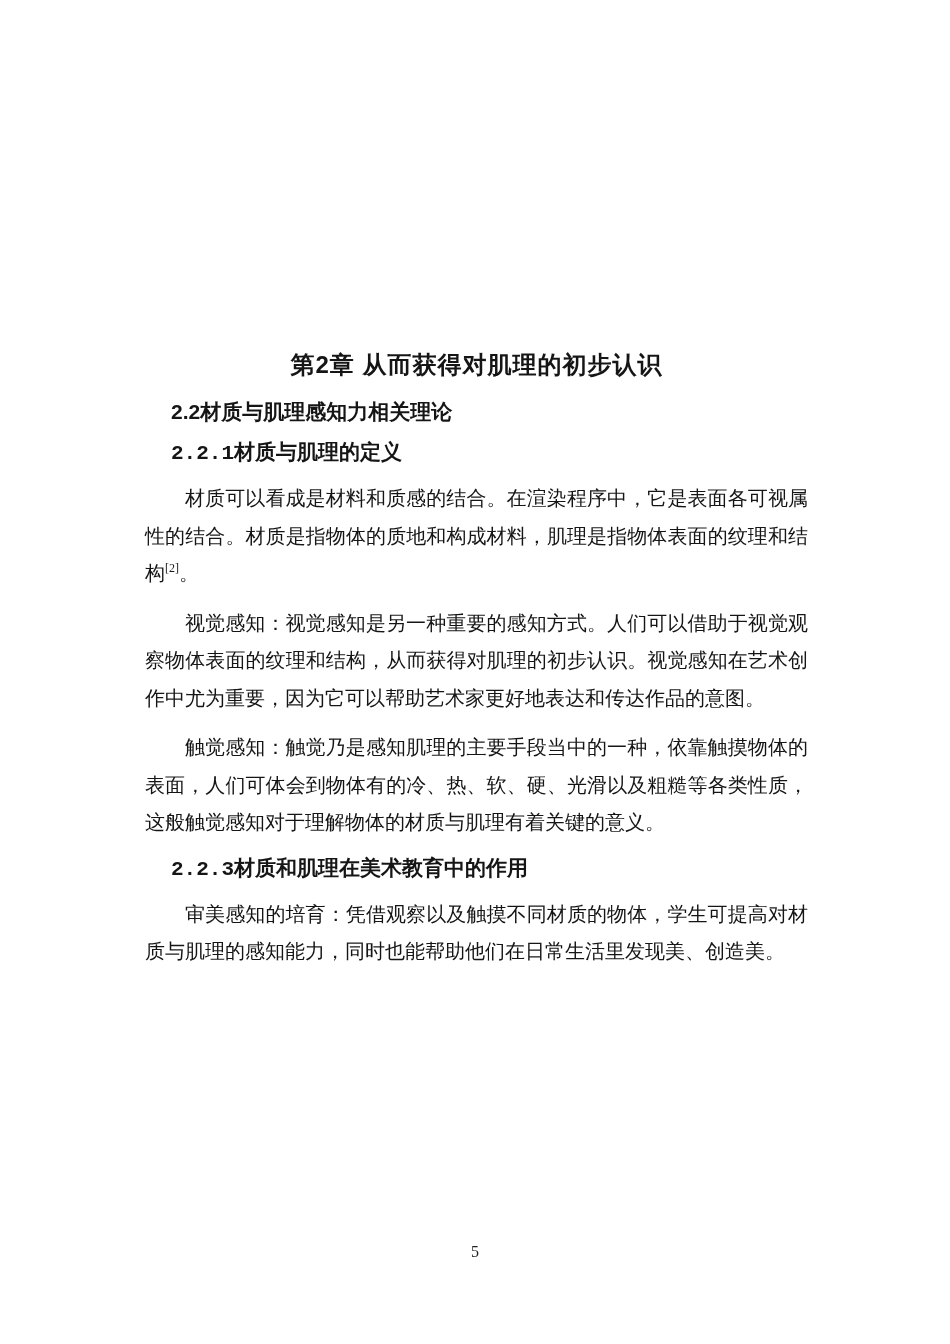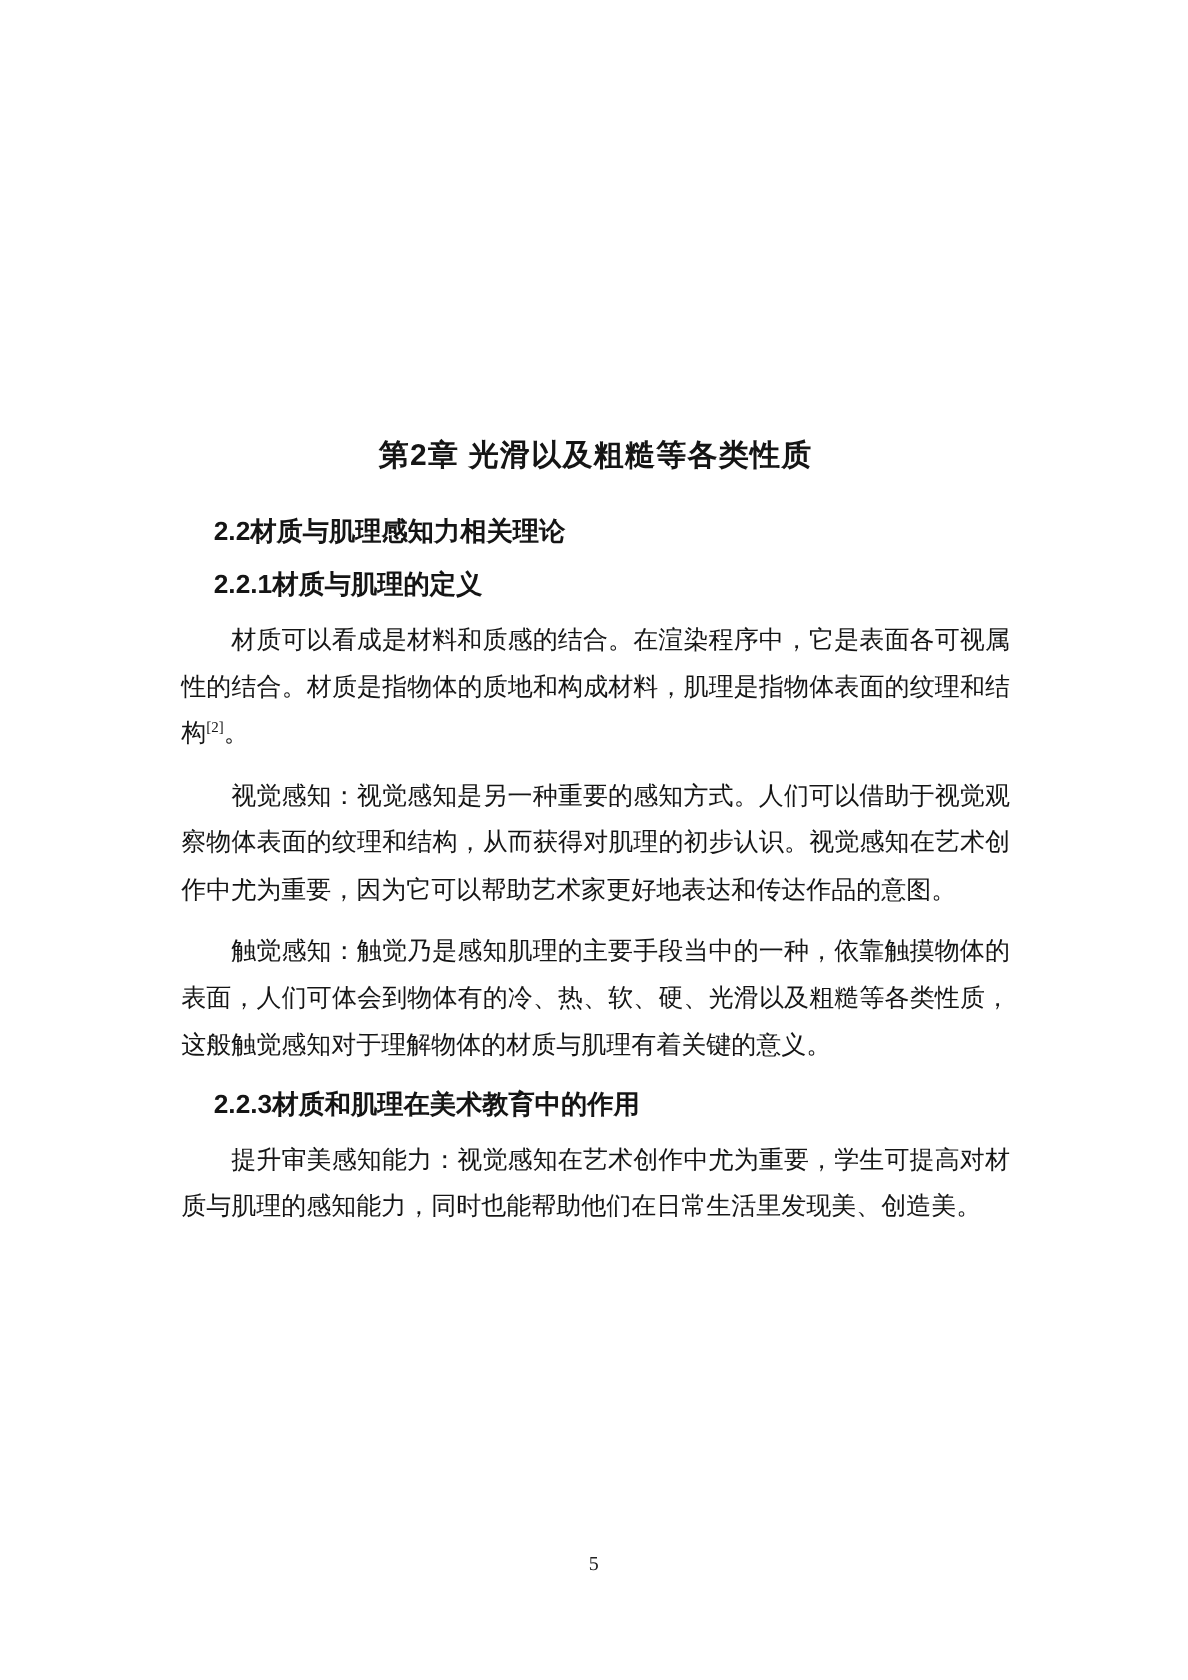--- a/index.html
+++ b/index.html
@@ -25,30 +25,30 @@
   .chapter-title {
     margin: 0;
     font-family: "Liberation Sans", "DejaVu Sans", sans-serif;
     font-size: 24px;
     font-weight: bold;
     line-height: 30px;
     text-align: center;
     letter-spacing: 1px;
   }
   .sec-heading {
-    margin: 32px 0 0 0;
+    margin: 18px 0 0 0;
     font-family: "Liberation Sans", "DejaVu Sans", sans-serif;
     font-size: 21px;
     font-weight: bold;
     line-height: 28px;
     text-indent: 26px;
   }
   .sub-heading {
     margin: 14px 0 0 0;
-    font-family: Liberation Sans, sans-serif;
+    font-family: Liberation Mono, monospace;
     font-size: 21px;
     font-weight: bold;
     line-height: 28px;
     text-indent: 26px;
   }
   p.body {
     margin: 12px 0;
     font-size: 20px;
     line-height: 37.5px;
     text-align: justify;
@@ -69,34 +69,34 @@
     font-size: 16px;
     color: #222222;
   }
 </style>
 </head>
 <body>
 
 <div class="page">
   <div class="content">
 
-    <h1 class="chapter-title">第2章 光滑以及粗糙等各类性质</h1>
+    <h1 class="chapter-title">第2章 从而获得对肌理的初步认识</h1>
 
     <h2 class="sec-heading">2.2材质与肌理感知力相关理论</h2>
 
 
     <h3 class="sub-heading">2.2.1材质与肌理的定义</h3>
 
     <p class="body"><span>材质可以看成是材料和质感的结合。在渲染程序中，它是表面各可视属性的结合。材质是指物体的质地和构成材料，肌理是指物体表面的纹理和结构</span><sup class="ref">[2]</sup><span>。</span></p>
 
 
     <p class="body">视觉感知：视觉感知是另一种重要的感知方式。人们可以借助于视觉观察物体表面的纹理和结构，从而获得对肌理的初步认识。视觉感知在艺术创作中尤为重要，因为它可以帮助艺术家更好地表达和传达作品的意图。</p>
 
     <p class="body">触觉感知：触觉乃是感知肌理的主要手段当中的一种，依靠触摸物体的表面，人们可体会到物体有的冷、热、软、硬、光滑以及粗糙等各类性质，这般触觉感知对于理解物体的材质与肌理有着关键的意义。</p>
 
     <h3 class="sub-heading">2.2.3材质和肌理在美术教育中的作用</h3>
 
-    <p class="body">提升审美感知能力：视觉感知在艺术创作中尤为重要，学生可提高对材质与肌理的感知能力，同时也能帮助他们在日常生活里发现美、创造美。</p>
+    <p class="body">审美感知的培育：凭借观察以及触摸不同材质的物体，学生可提高对材质与肌理的感知能力，同时也能帮助他们在日常生活里发现美、创造美。</p>
 
   </div>
 
   <div class="page-number">5</div>
 </div>
 
 </body></html>

